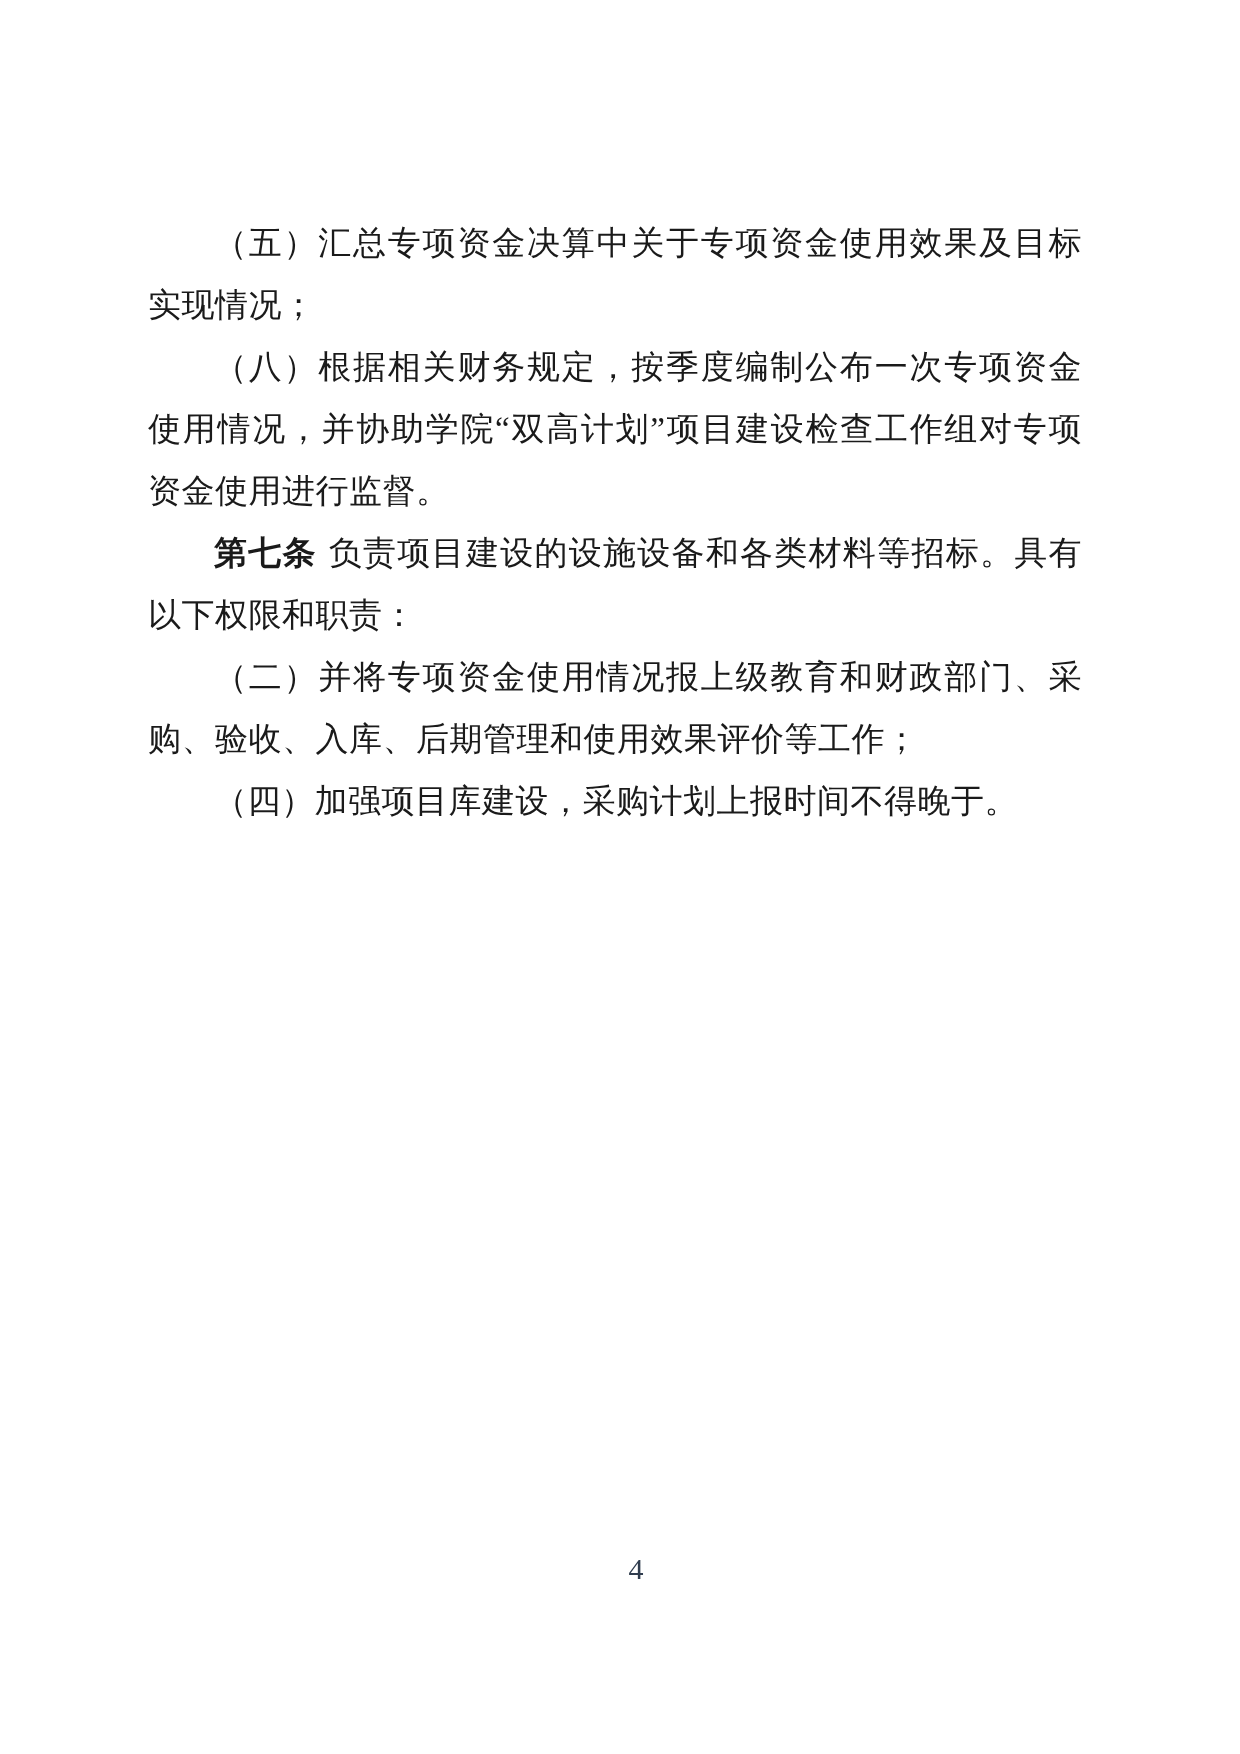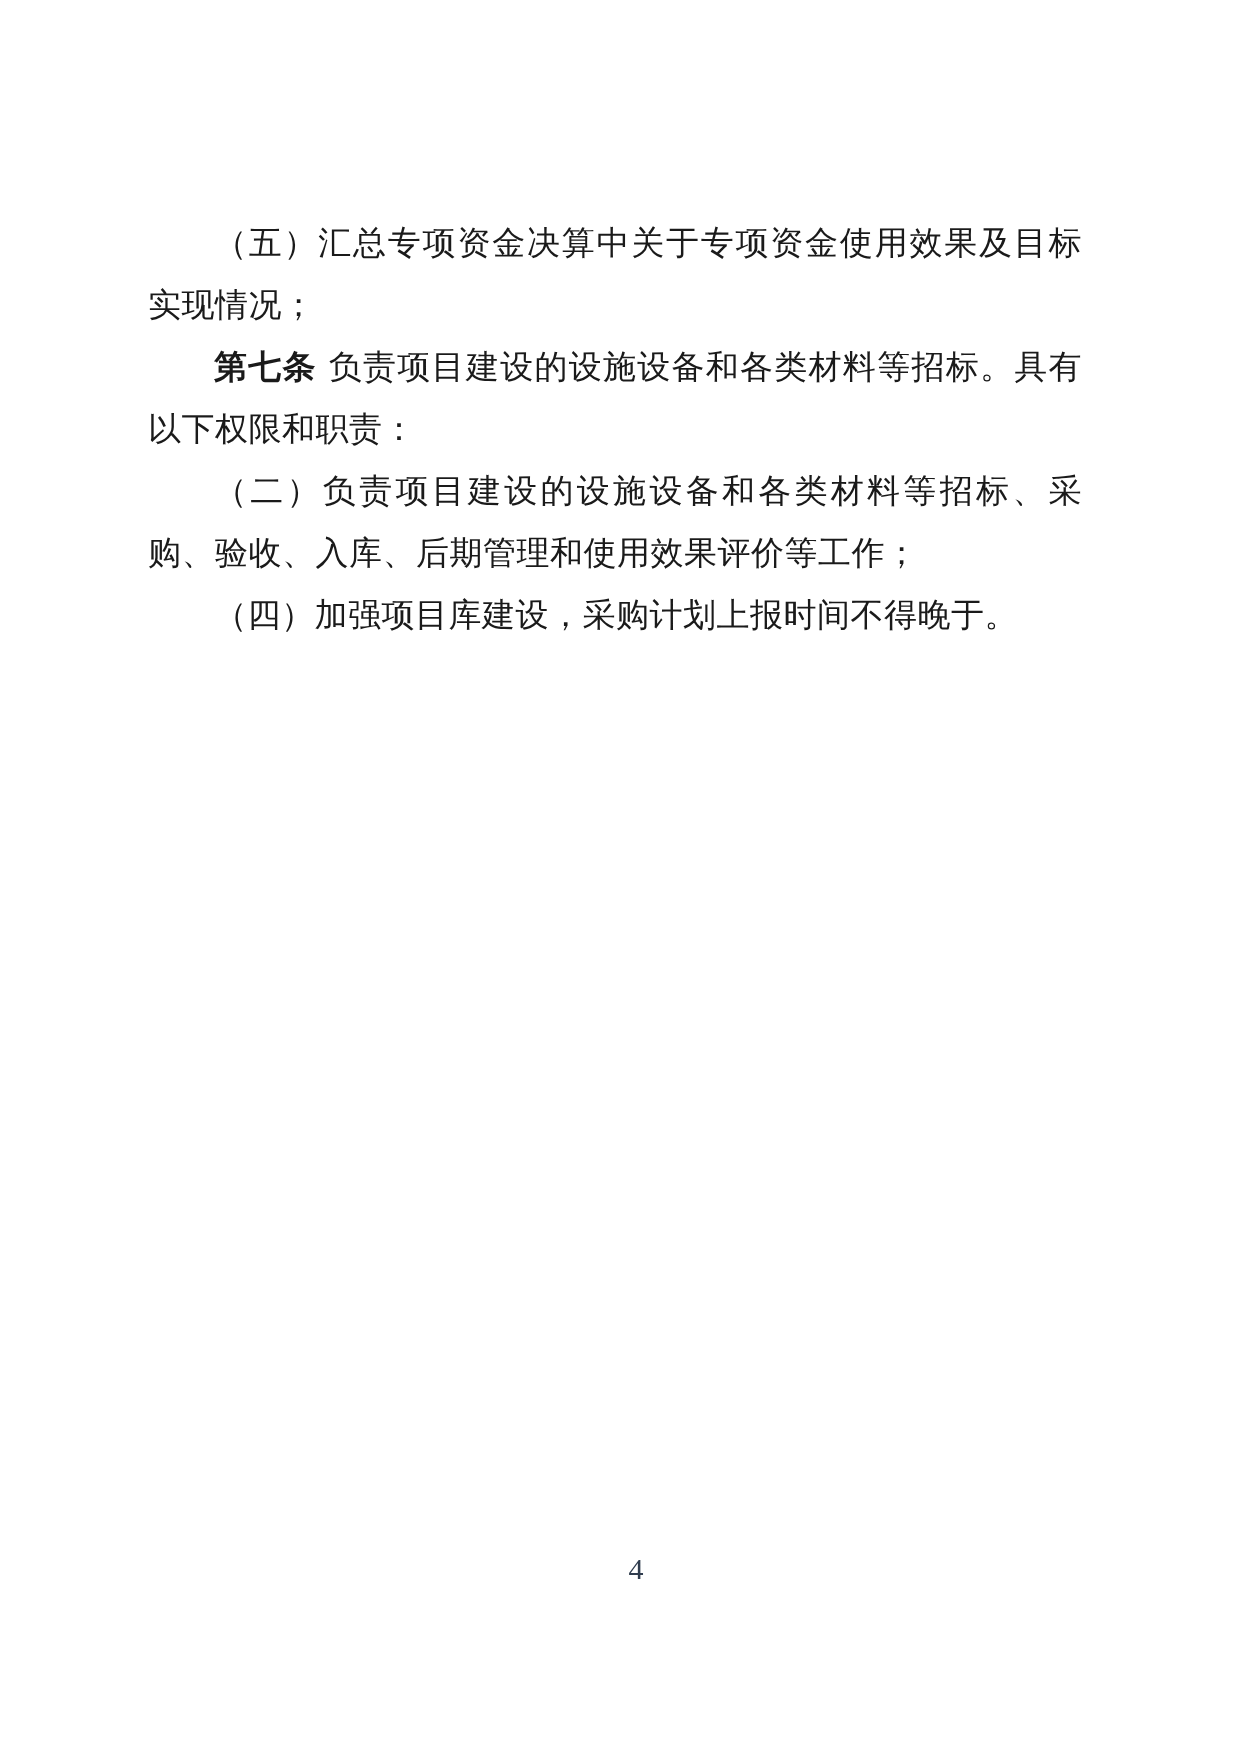--- a/index.html
+++ b/index.html
@@ -49,20 +49,21 @@
     font-size: 30px;
     color: #2f3c4e;
   }
 </style>
 </head>
 <body>
 
 <div class="page" style="--page-bg: #ffffff; --text-color: #1a1a1a;">
   <div class="content">
     <p>（五）汇总专项资金决算中关于专项资金使用效果及目标实现情况；</p>
+    <p>（八）根据相关财务规定，按季度编制公布一次专项资金使用情况，并协助学院“双高计划”项目建设检查工作组对专项资金使用进行监督。</p>
     <p><span class="article-term">第七条</span><span>负责项目建设的设施设备和各类材料等招标。具有以下权限和职责：</span></p>
-    <p>（二）负责项目建设的设施设备和各类材料等招标、采购、验收、入库、后期管理和使用效果评价等工作；</p>
+    <p>（二）并将专项资金使用情况报上级教育和财政部门、采购、验收、入库、后期管理和使用效果评价等工作；</p>
     <p>（四）加强项目库建设，采购计划上报时间不得晚于。</p>
   </div>
   <div class="footer">
     <span class="page-number">4</span>
   </div>
 </div>
 
 </body></html>

